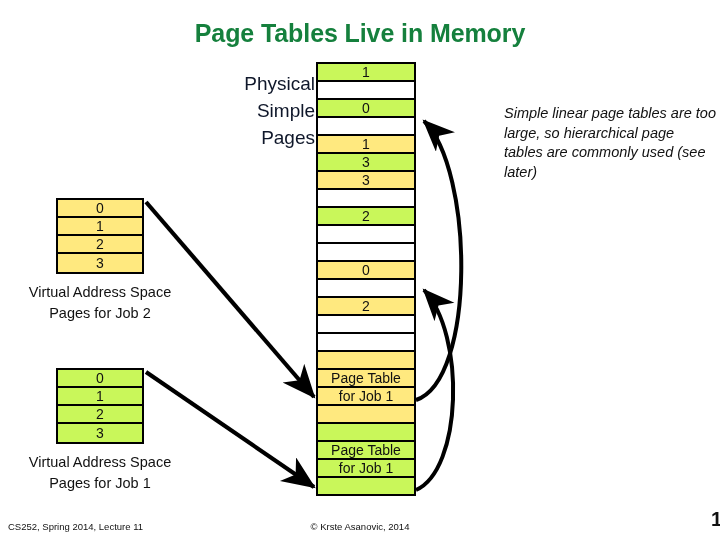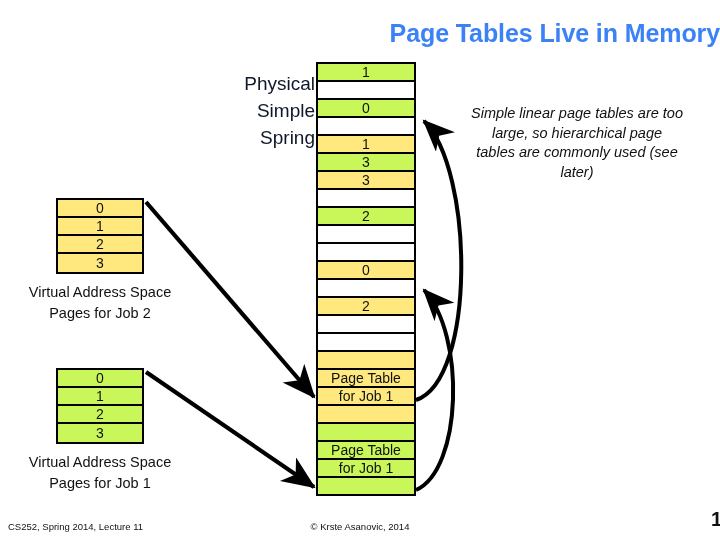--- a/index.html
+++ b/index.html
@@ -5,22 +5,22 @@
   html,body{margin:0;padding:0;}
   body{
     width:720px;height:540px;background:#ffffff;
     font-family:"Liberation Sans", sans-serif;
     position:relative;overflow:hidden;
   }
   .slide{position:absolute;left:0;top:0;width:720px;height:540px;}
 
   
   .title{
-    position:absolute;left:0;top:19px;width:720px;text-align:right;
-    font-size:25px;font-weight:bold;color:#3b82f6;
+    position:absolute;left:0;top:19px;width:720px;text-align:center;
+    font-size:25px;font-weight:bold;color:#15803d;
     letter-spacing:-0.1px;
   }
 
   
   .pm-label{
     position:absolute;left:170px;top:70px;width:145px;
     text-align:right;font-size:19px;color:#0f172a;line-height:27px;
   }
 
   
@@ -61,21 +61,21 @@
     font-size:14.5px;color:#111;line-height:21px;
   }
   #cap-job2{left:-5px;top:282px;}
   #cap-job1{left:-5px;top:452px;}
 
   
   .note{
     position:absolute;width:212px;
     font-style:italic;font-size:14.5px;color:#111;line-height:19.5px;
   }
-  #note-1{left:471px;top:104px;text-align:center;}
+  #note-1{left:504px;top:104px;}
   #note-2{left:508px;top:328px;}
 
   
   .footer-left{
     position:absolute;left:8px;top:521px;
     font-size:9.5px;color:#111;
   }
   .footer-center{
     position:absolute;left:0;top:521px;width:720px;text-align:center;
     font-size:9.5px;color:#111;
@@ -91,21 +91,21 @@
 </head>
 <body>
 
 <div class="slide">
 
   <div class="title">Page Tables Live in Memory</div>
 
   <div class="pm-label">
     <div>Physical</div>
     <div>Simple</div>
-    <div>Spring</div>
+    <div>Pages</div>
   </div>
 
   <div class="memcol" id="memcol">
       <div class="cell green">1</div>
       <div class="cell"></div>
       <div class="cell green">0</div>
       <div class="cell"></div>
       <div class="cell yellow">1</div>
       <div class="cell green">3</div>
       <div class="cell yellow">3</div>

